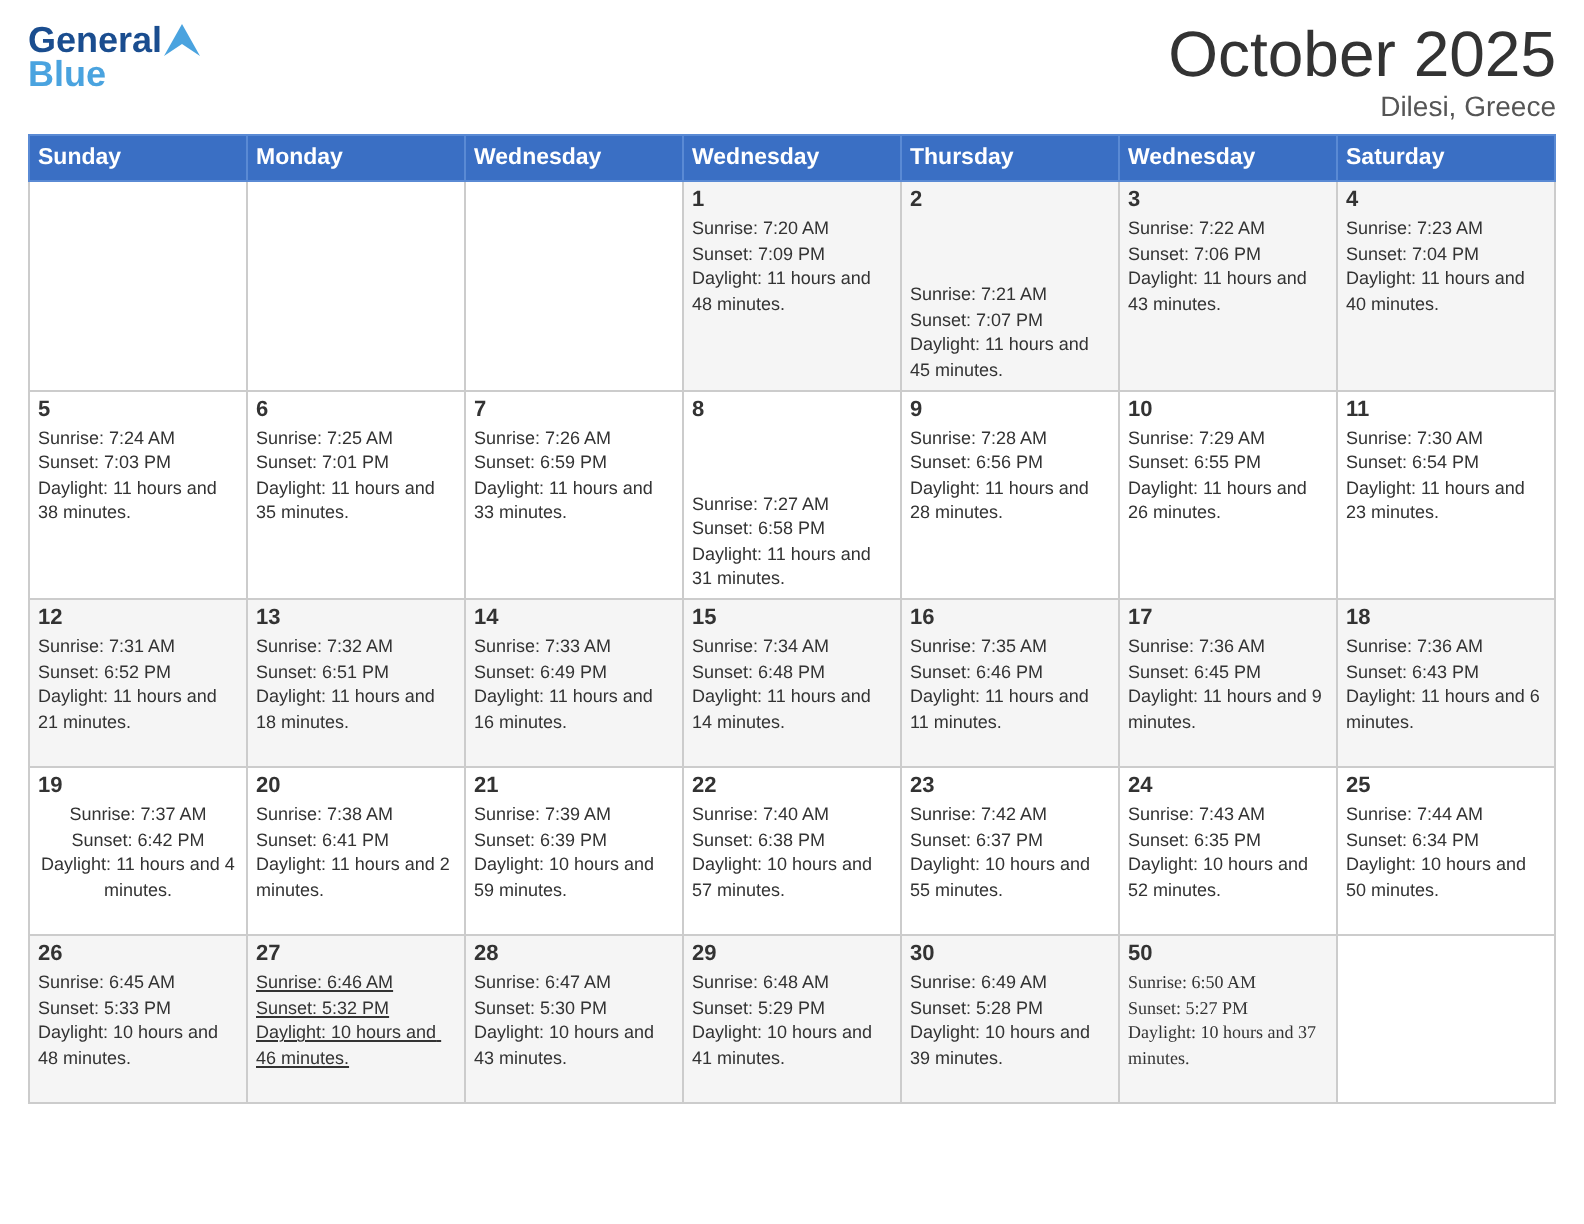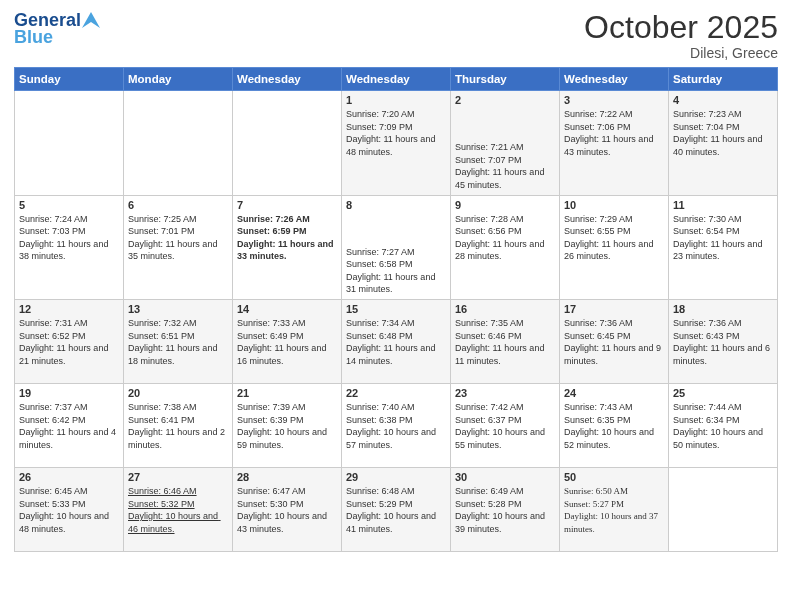--- a/index.html
+++ b/index.html
@@ -152,21 +152,21 @@
 Daylight: 11 hours and 38 minutes.</div>
           </td>
           <td>
             <div class="day-number">6</div>
             <div class="day-info" style="white-space: pre-wrap;">Sunrise: 7:25 AM
 Sunset: 7:01 PM
 Daylight: 11 hours and 35 minutes.</div>
           </td>
           <td>
             <div class="day-number">7</div>
-            <div class="day-info" style="white-space: pre-wrap; font-weight: bold;">Sunrise: 7:26 AM
+            <div class="day-info" style="white-space: pre-wrap;">Sunrise: 7:26 AM
 Sunset: 6:59 PM
 Daylight: 11 hours and 33 minutes.</div>
           </td>
           <td>
             <div class="day-number">8</div>
             <div class="day-info" style="white-space: pre-wrap; margin-top: 35px;">Sunrise: 7:27 AM
 Sunset: 6:58 PM
 Daylight: 11 hours and 31 minutes.</div>
           </td>
           <td>
@@ -228,21 +228,21 @@
           <td>
             <div class="day-number">18</div>
             <div class="day-info" style="white-space: pre-wrap;">Sunrise: 7:36 AM
 Sunset: 6:43 PM
 Daylight: 11 hours and 6 minutes.</div>
           </td>
         </tr>
         <tr>
           <td>
             <div class="day-number">19</div>
-            <div class="day-info" style="white-space: pre-wrap;">Sunrise: 7:37 AM
+            <div class="day-info" style="white-space: pre-wrap; text-align: center;">Sunrise: 7:37 AM
 Sunset: 6:42 PM
 Daylight: 11 hours and 4 minutes.</div>
           </td>
           <td>
             <div class="day-number">20</div>
             <div class="day-info" style="white-space: pre-wrap;">Sunrise: 7:38 AM
 Sunset: 6:41 PM
 Daylight: 11 hours and 2 minutes.</div>
           </td>
           <td>

